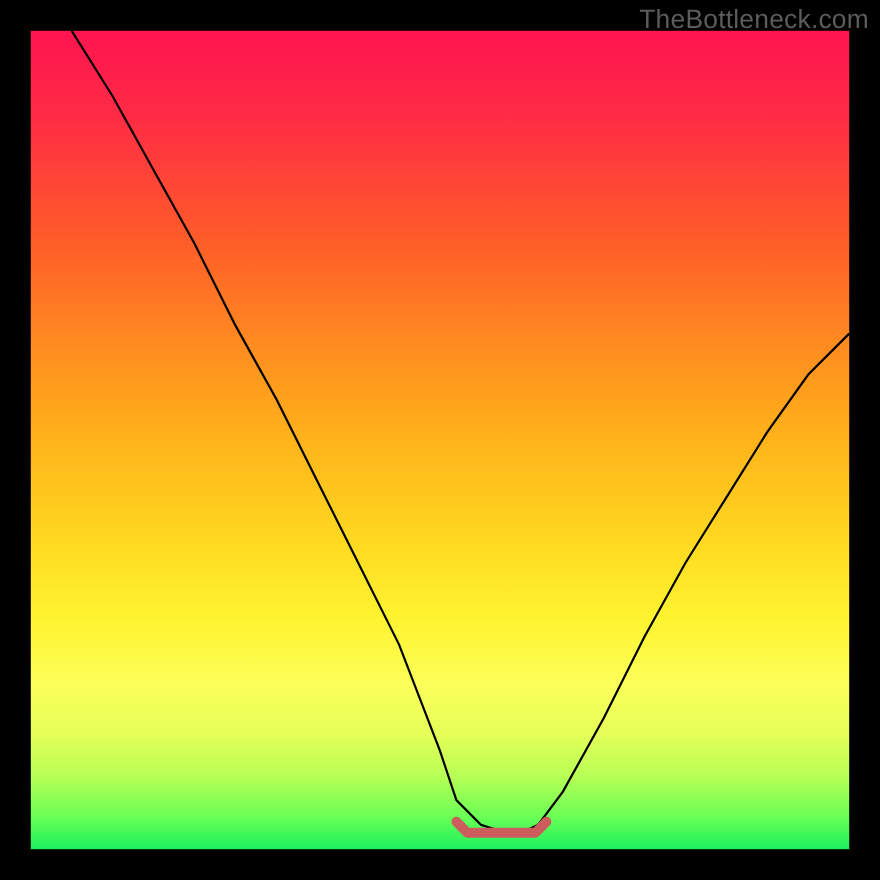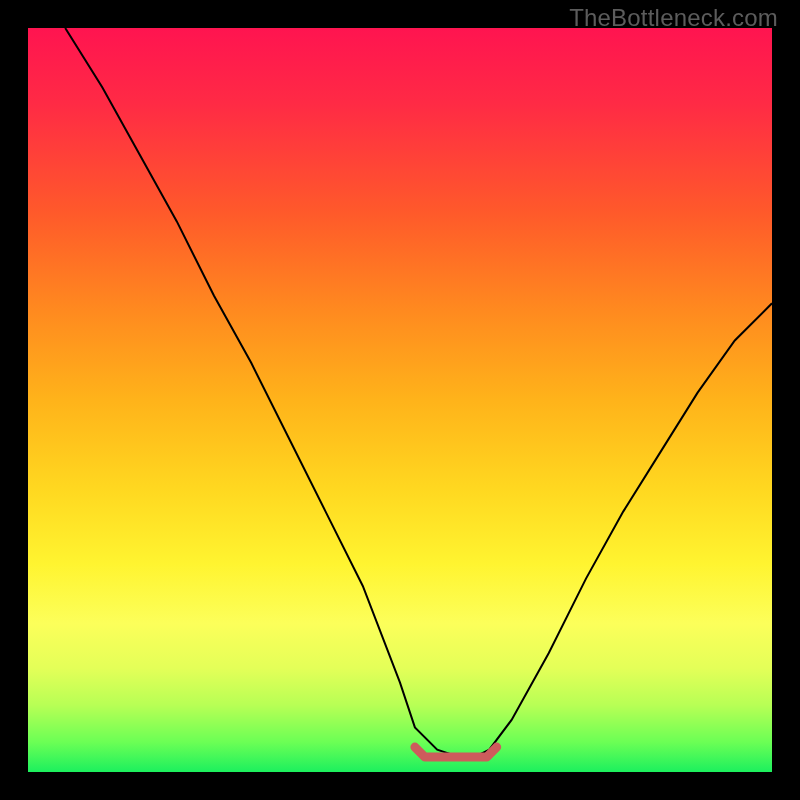--- a/index.html
+++ b/index.html
@@ -13,21 +13,21 @@
   }
   .frame {
     position: relative;
     width: 800px;
     height: 800px;
     background: #000;
   }
   .watermark {
     position: absolute;
     top: 4px;
-    right: 22px;
+    right: 10px;
     color: #5c5c5c;
     font-size: 24px;
     font-weight: 500;
     letter-spacing: 0.2px;
     z-index: 20;
   }
   .plot {
     position: absolute;
     left: 28px;
     top: 28px;

